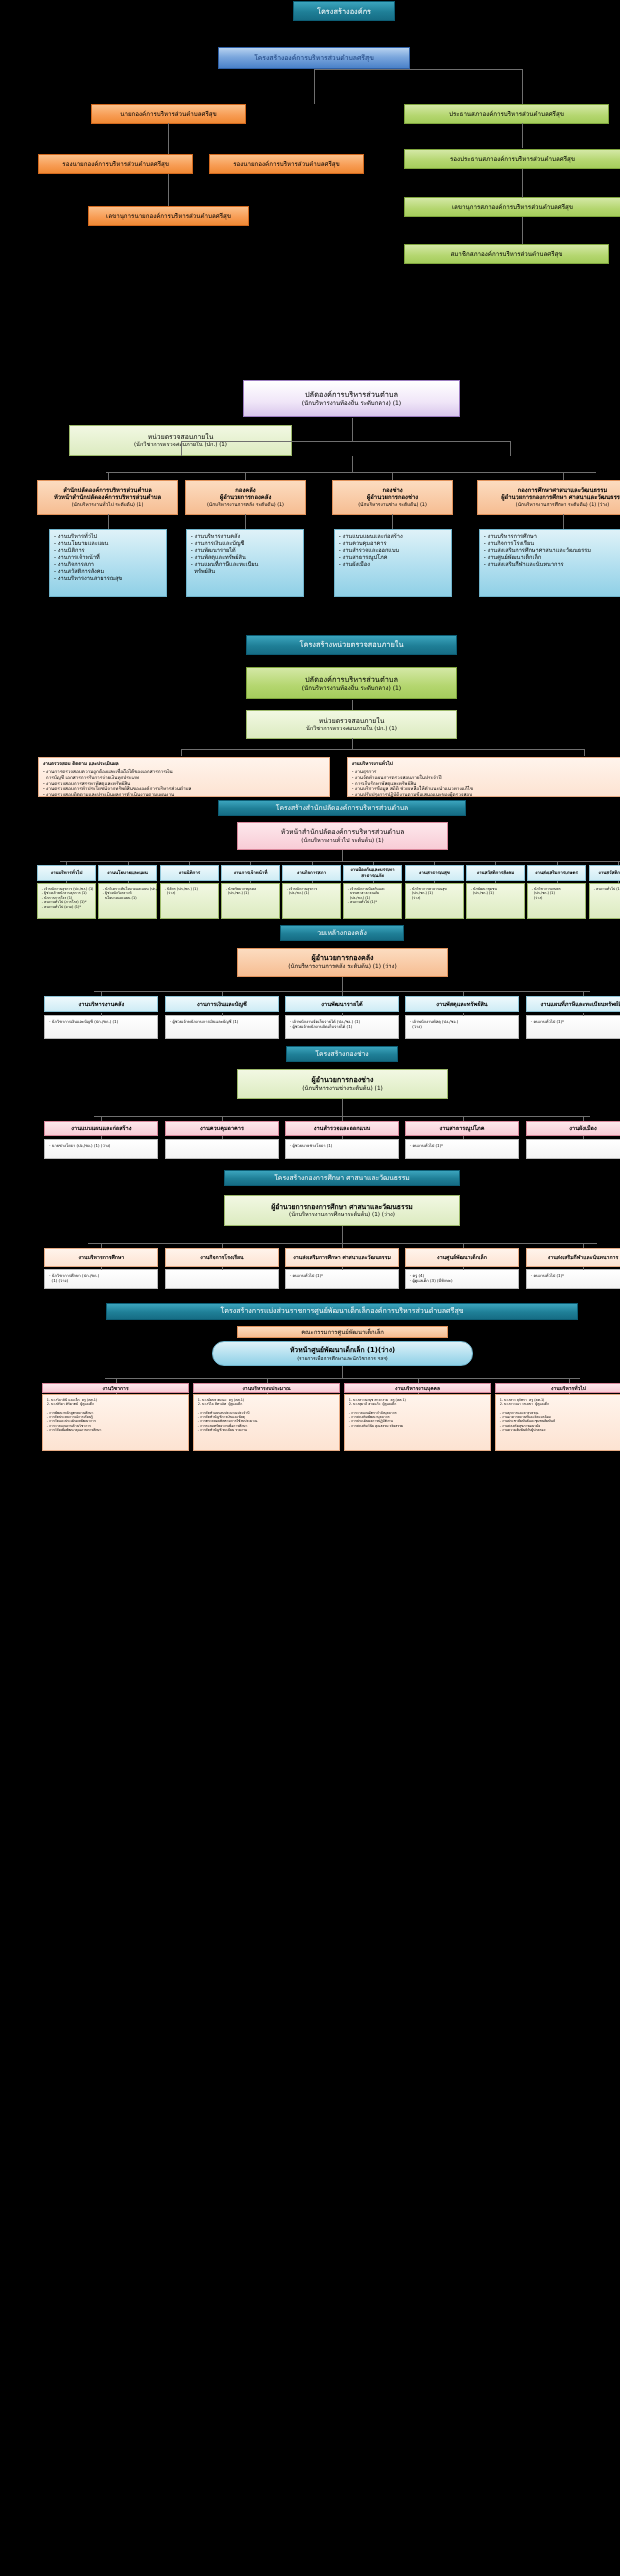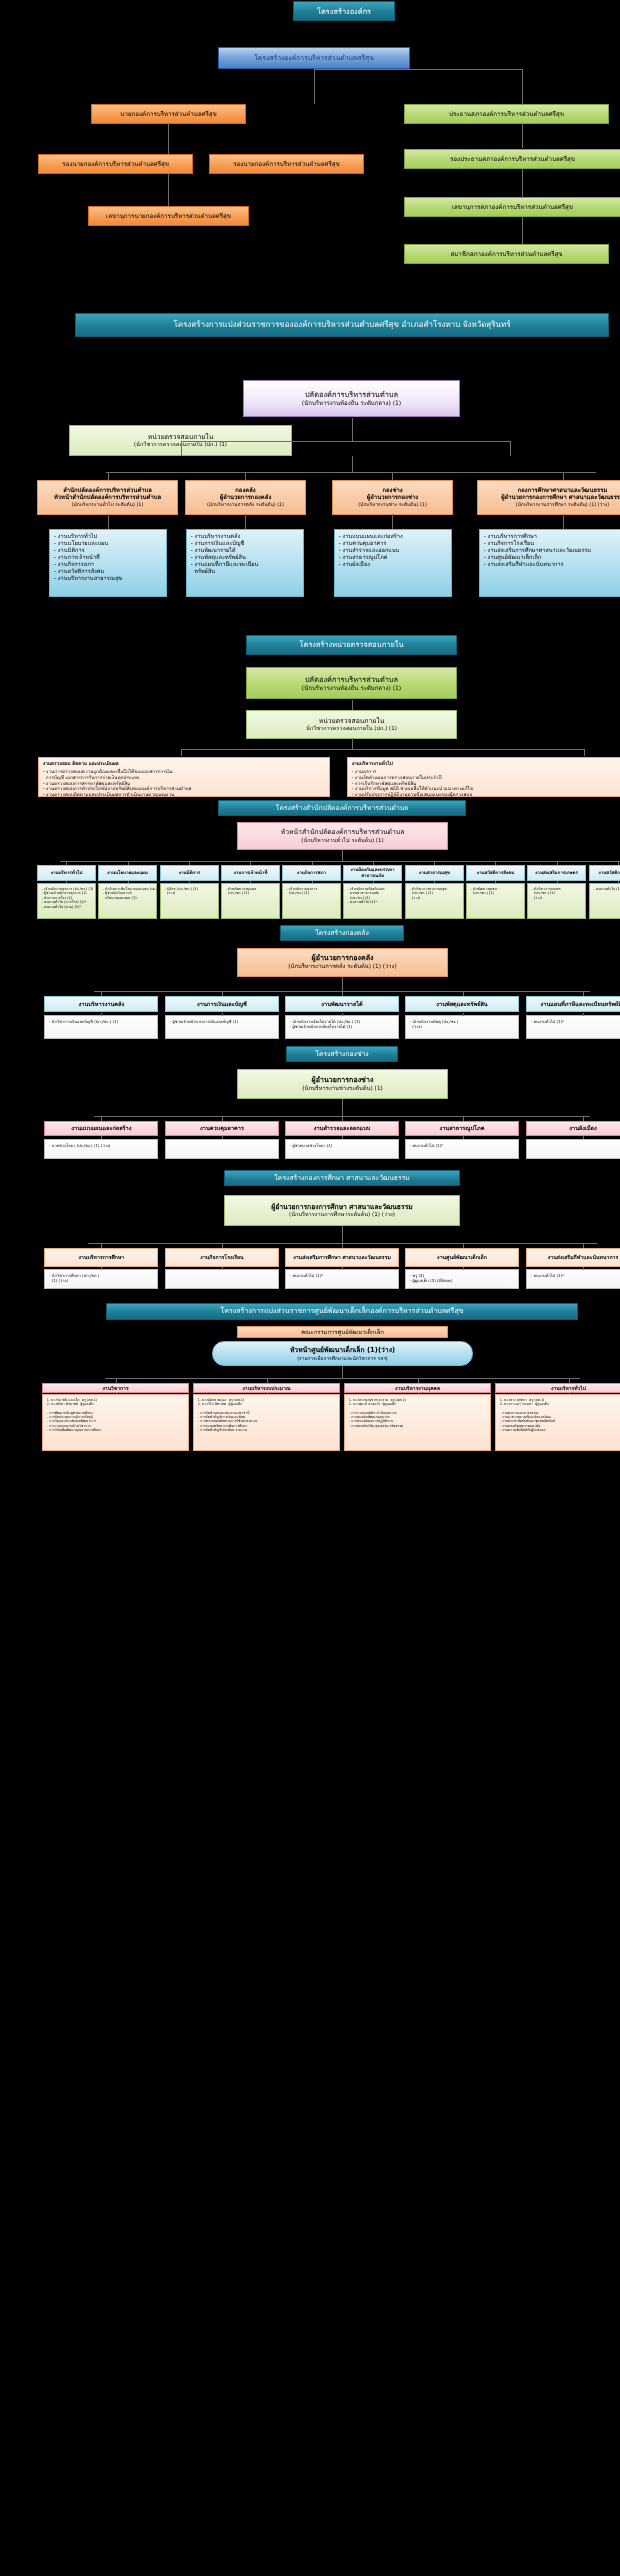--- a/index.html
+++ b/index.html
@@ -132,21 +132,20 @@
     <div class="bx b-green" style="left:372px;top:244px;width:205px;height:20px;font-size:6.2px;">สมาชิกสภาองค์การบริหารส่วนตำบลศรีสุข</div>
 
     <div class="cn v" style="left:136px;top:123px;height:31px;"></div>
     <div class="cn v" style="left:136px;top:174px;height:32px;"></div>
     <div class="cn v" style="left:490px;top:123px;height:25.4px;"></div>
     <div class="cn v" style="left:490px;top:169px;height:28.5px;"></div>
     <div class="cn v" style="left:490px;top:217px;height:27px;"></div>
   </div>
 
   <div class="slide" style="height:326px">
-    <div class="bx title-teal" style="left:43px;top:12.4px;width:534px;height:23.6px;font-size:8px;">โครงสร้างการแบ่งส่วนราชการขององค์การบริหารส่วนตำบลศรีสุข อำเภอสำโรงทาบ จังหวัดสุรินทร์</div>
 
     <div class="bx b-purple" style="left:211px;top:79px;width:217px;height:37px;font-size:7.4px;">
       <div>ปลัดองค์การบริหารส่วนตำบล</div>
       <div class="l2">(นักบริหารงานท้องถิ่น ระดับกลาง) (1)</div>
     </div>
 
     <div class="bx b-green-lt" style="left:37px;top:124px;width:223px;height:31px;font-size:6.8px;">
       <div>หน่วยตรวจสอบภายใน</div>
       <div class="l2">(นักวิชาการตรวจสอบภายใน (ปก.) (1)</div>
     </div>
@@ -350,21 +349,21 @@
         <div class="cn v" style="left: 586px; top: 63px; height: 3.7px;"></div>
         <div class="bx b-cyan-lt" style="left: 557px; top: 67px; width: 59px; height: 16px; font-size: 4.5px; font-weight: bold;">งานสวัสดิการสังคมฯ</div>
         <div class="bx b-green-lt list" style="left: 557px; top: 85px; width: 59px; height: 36px; font-size: 3.5px;">
           <div style="white-space: pre;">- คนงานทั่วไป (1)*</div>
         </div>
         <div class="cn v" style="left: 586px; top: 83px; height: 1.9px;"></div>
       </div>
   </div>
 
   <div class="slide" style="height:121px">
-    <div class="bx title-teal" style="left:248px;top:3.1px;width:124px;height:16px;font-size:6.8px;">โครงสร้างกองคลัง</div>
+    <div class="bx title-teal" style="left:248px;top:3.1px;width:124px;height:16px;font-size:6.8px;">วยเหล้างกองคลัง</div>
 
     <div class="bx b-orange-lt" style="left:205px;top:26px;width:211px;height:28.5px;font-size:7.1px;">
       <div style="font-weight:bold">ผู้อำนวยการกองคลัง</div>
       <div class="l2">(นักบริหารงานการคลัง ระดับต้น) (1) (ว่าง)</div>
     </div>
 
     <div class="cn v" style="left:310px;top:55px;height:15px;"></div>
     <div class="cn h" style="left:62px;top:69px;width:496px;"></div>
 
     <div id="s5-units">

